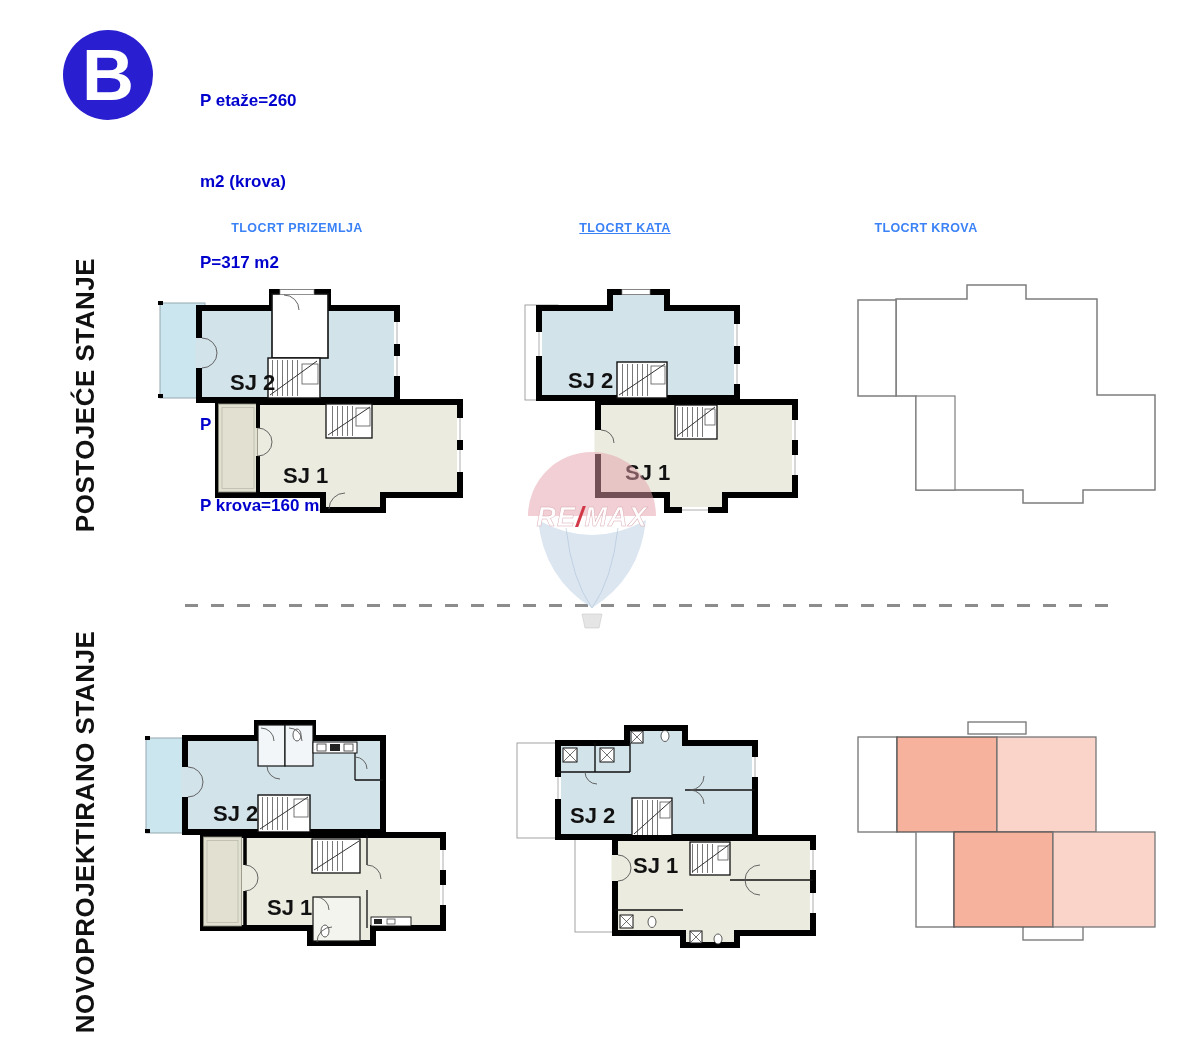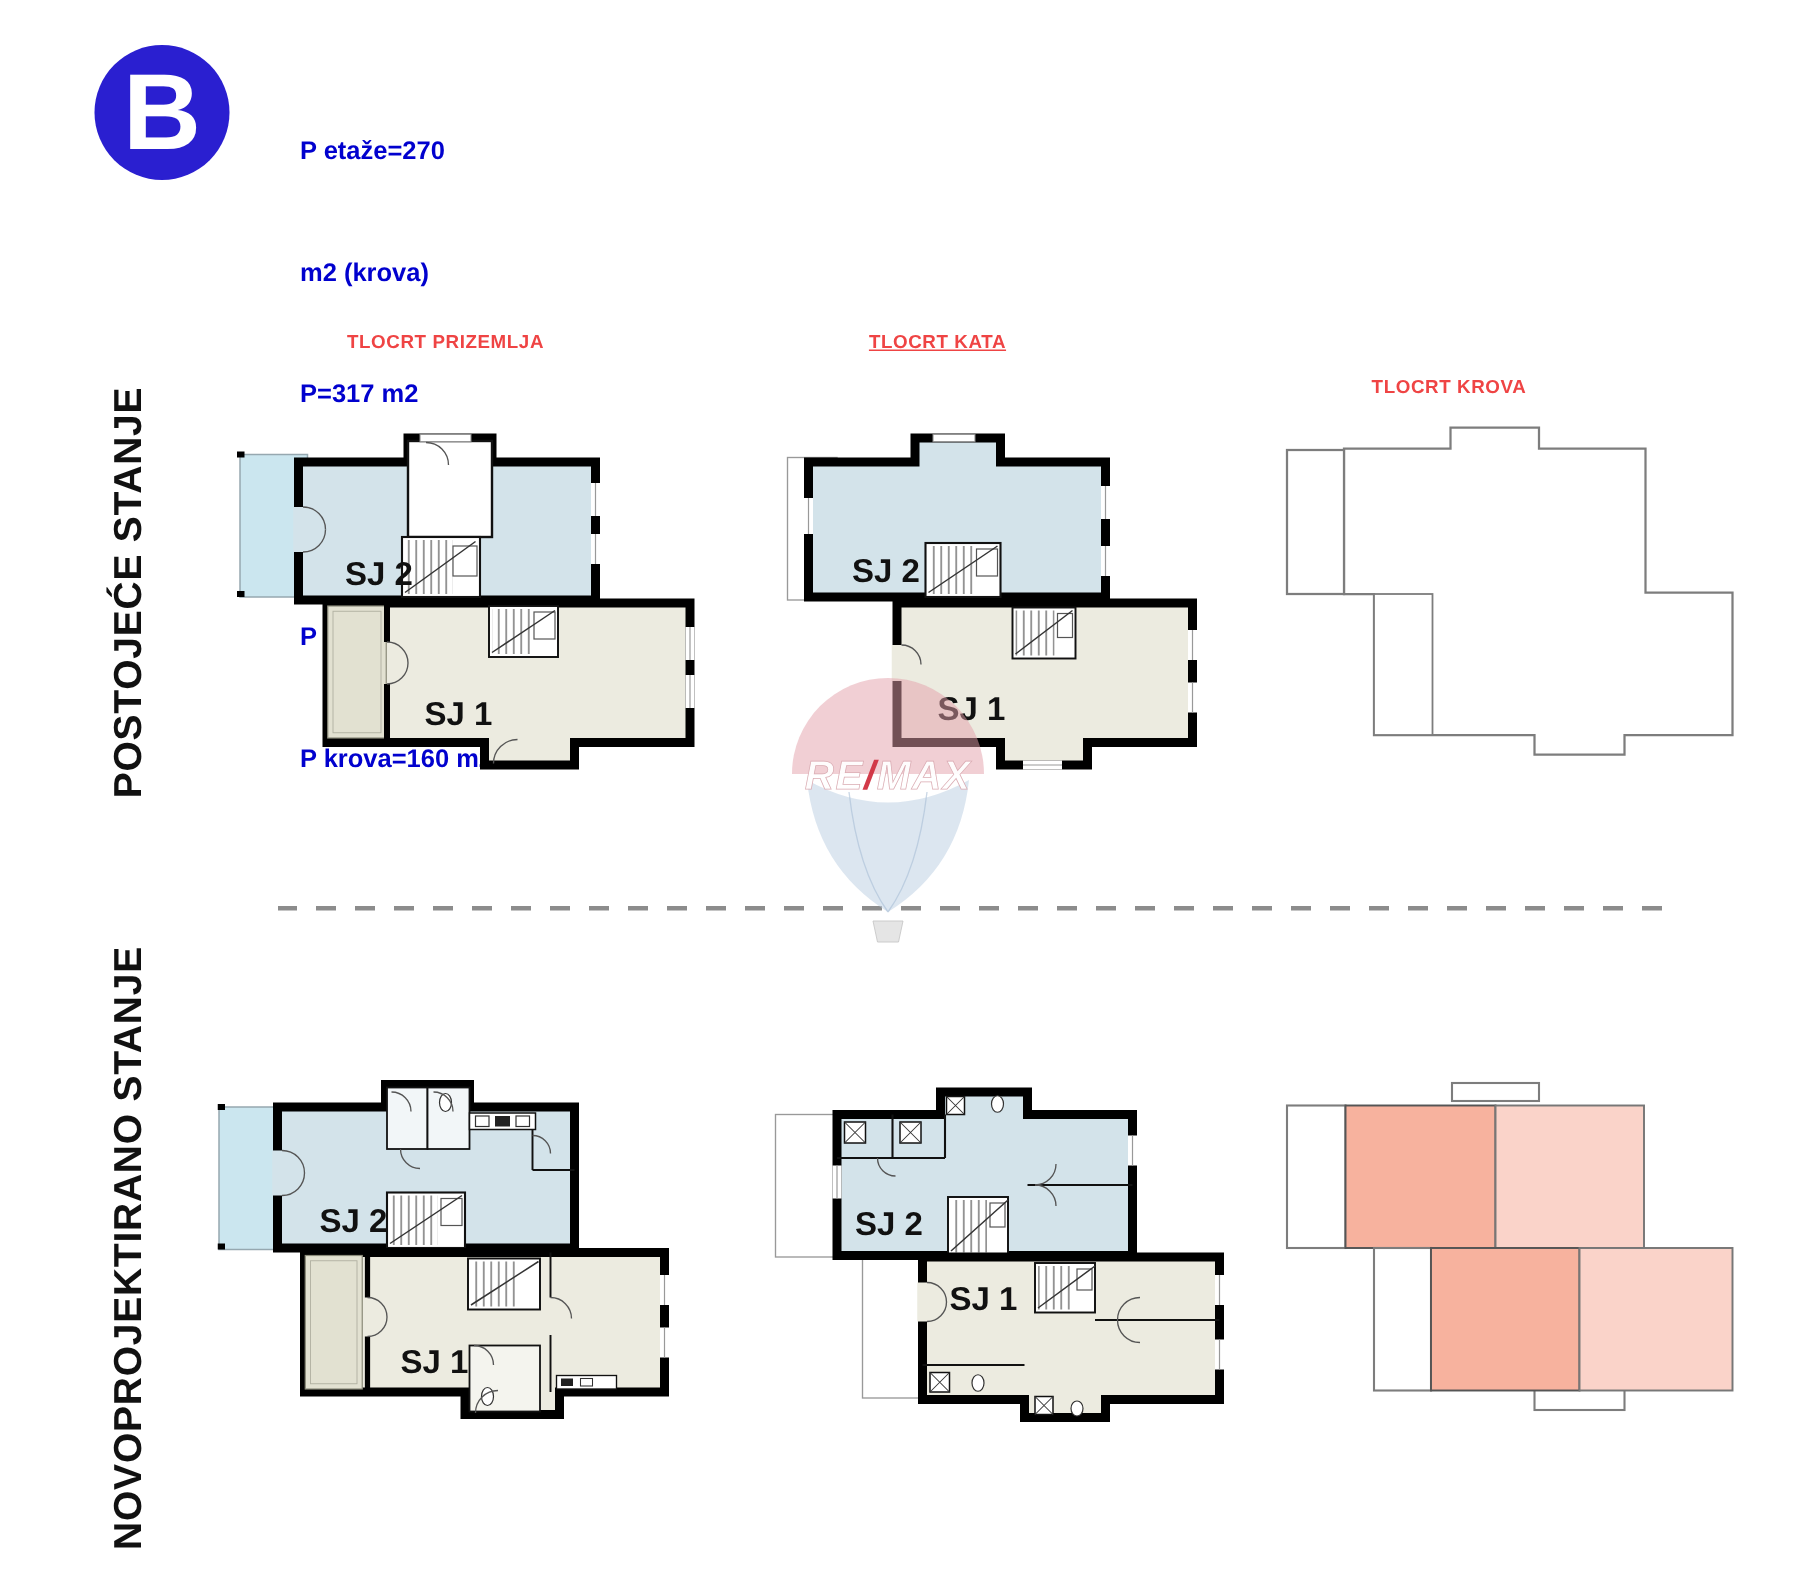--- a/index.html
+++ b/index.html
@@ -3,23 +3,23 @@
 <meta charset="utf-8">
 <style>
   html,body{margin:0;padding:0;background:#fff;}
   .page{position:relative;width:1200px;height:1060px;background:#ffffff;overflow:hidden;
         font-family:"Liberation Sans",sans-serif;}
   .badge{position:absolute;left:63px;top:30px;width:90px;height:90px;border-radius:50%;
          background:#2a1fd0;display:flex;align-items:center;justify-content:center;}
   .badge span{color:#fff;font-size:72px;font-weight:bold;line-height:1;}
   .info-block{position:absolute;left:200px;top:33px;color:#0101ce;font-size:17px;
               font-weight:bold;line-height:27px;white-space:pre;}
-  .col-header{position:absolute;top:221px;width:240px;text-align:center;color:#ef4444;
+  .col-header{position:absolute;top:221px;width:240px;text-align:center;color:#3b82f6;
               font-size:12.5px;font-weight:bold;letter-spacing:.4px;}
-  .ch1{left:177px;} .ch2{left:505px;text-decoration:underline;} .ch3{left:846px;margin-top:30px;}
+  .ch1{left:177px;} .ch2{left:505px;text-decoration:underline;} .ch3{left:806px;}
   .row-label{position:absolute;left:60px;height:50px;display:flex;align-items:center;
              justify-content:center;color:#111;font-size:26px;font-weight:bold;
              letter-spacing:.5px;transform:rotate(-90deg);transform-origin:0 0;white-space:nowrap;}
   .rl-existing{top:520px;width:250px;}
   .rl-new{top:1012px;width:360px;}
   .divider{position:absolute;left:185px;top:604px;width:927px;height:3px;
            background:repeating-linear-gradient(90deg,#8c8c8c 0 13px,transparent 13px 26px);}
   svg.plan{position:absolute;}
   svg text{font-family:"Liberation Sans",sans-serif;font-weight:bold;fill:#111;}
   .p-tl{left:150px;top:280px;} .p-tm{left:490px;top:280px;} .p-tr{left:855px;top:282px;}
@@ -40,21 +40,21 @@
         <path d="M0,2.5 H6" stroke="#555" stroke-width="0.8"></path>
       </pattern>
     </defs>
   </svg>
 
   <div class="badge">
     <span>B</span>
   </div>
 
   <div class="info-block">
-    <div>P etaže=270</div>
+    <div>P etaže=260</div>
     <div>m2 (krova)</div>
     <div>P=317 m2</div>
     <div>(brutto)</div>
     <div>P zidova =245 m2</div>
     <div>P krova=160 m2</div>
   </div>
 
   <div class="col-header ch1">TLOCRT PRIZEMLJA</div>
   <div class="col-header ch2">TLOCRT KATA</div>
   <div class="col-header ch3">TLOCRT KROVA</div>

